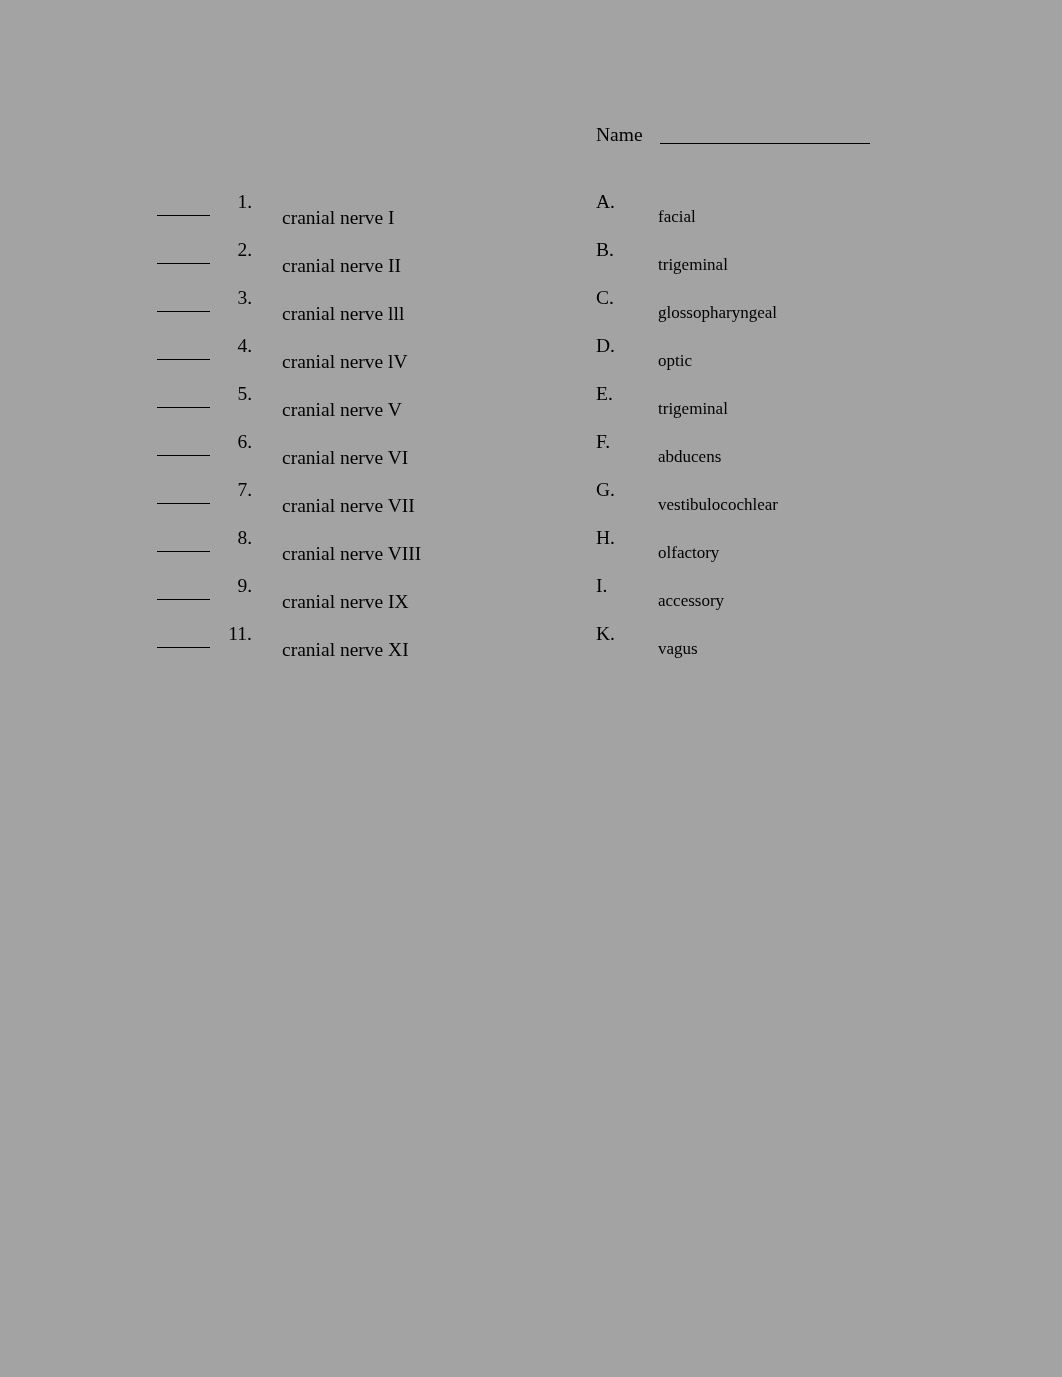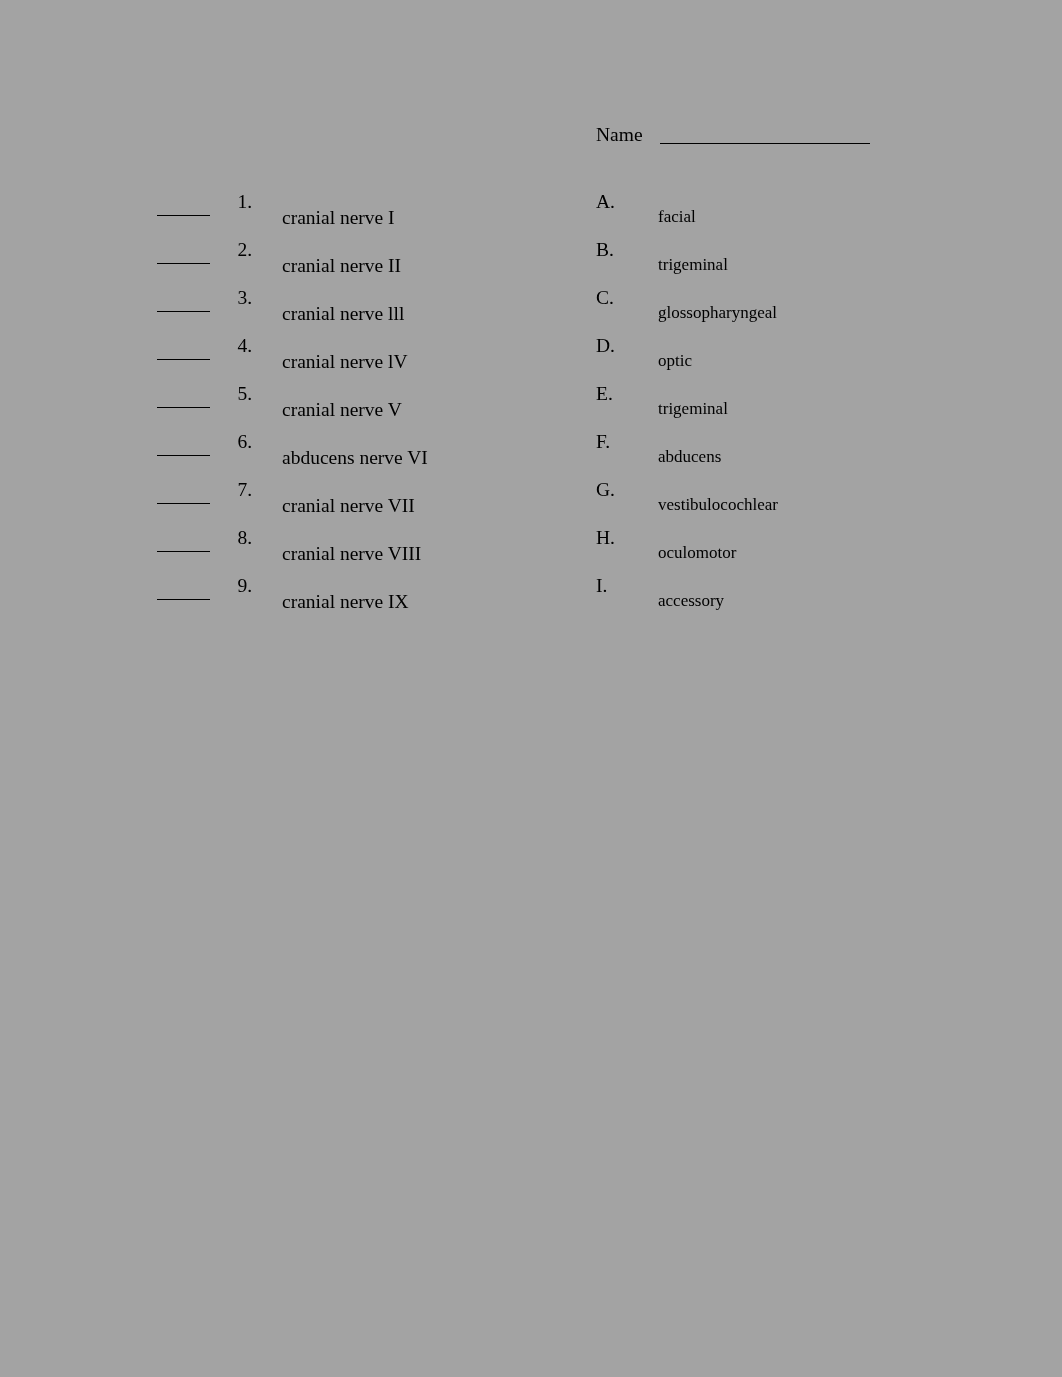--- a/index.html
+++ b/index.html
@@ -146,40 +146,47 @@
       <div class="row">
         <span class="blank-rule"></span>
         <span class="item-number">5.</span>
         <span class="item-text">cranial nerve V</span>
         <span class="option-letter">E.</span>
         <span class="option-text">trigeminal</span>
       </div>
       <div class="row">
         <span class="blank-rule"></span>
         <span class="item-number">6.</span>
-        <span class="item-text">abducens nerve VI</span>
+        <span class="item-text">cranial nerve VI</span>
         <span class="option-letter">F.</span>
         <span class="option-text">abducens</span>
       </div>
       <div class="row">
         <span class="blank-rule"></span>
         <span class="item-number">7.</span>
         <span class="item-text">cranial nerve VII</span>
         <span class="option-letter">G.</span>
         <span class="option-text">vestibulocochlear</span>
       </div>
       <div class="row">
         <span class="blank-rule"></span>
         <span class="item-number">8.</span>
         <span class="item-text">cranial nerve VIII</span>
         <span class="option-letter">H.</span>
-        <span class="option-text">oculomotor</span>
+        <span class="option-text">olfactory</span>
       </div>
       <div class="row">
         <span class="blank-rule"></span>
         <span class="item-number">9.</span>
         <span class="item-text">cranial nerve IX</span>
         <span class="option-letter">I.</span>
         <span class="option-text">accessory</span>
       </div>
+      <div class="row">
+        <span class="blank-rule"></span>
+        <span class="item-number">11.</span>
+        <span class="item-text">cranial nerve XI</span>
+        <span class="option-letter">K.</span>
+        <span class="option-text">vagus</span>
+      </div>
     </div>
 
 </div>
 
 </body></html>

